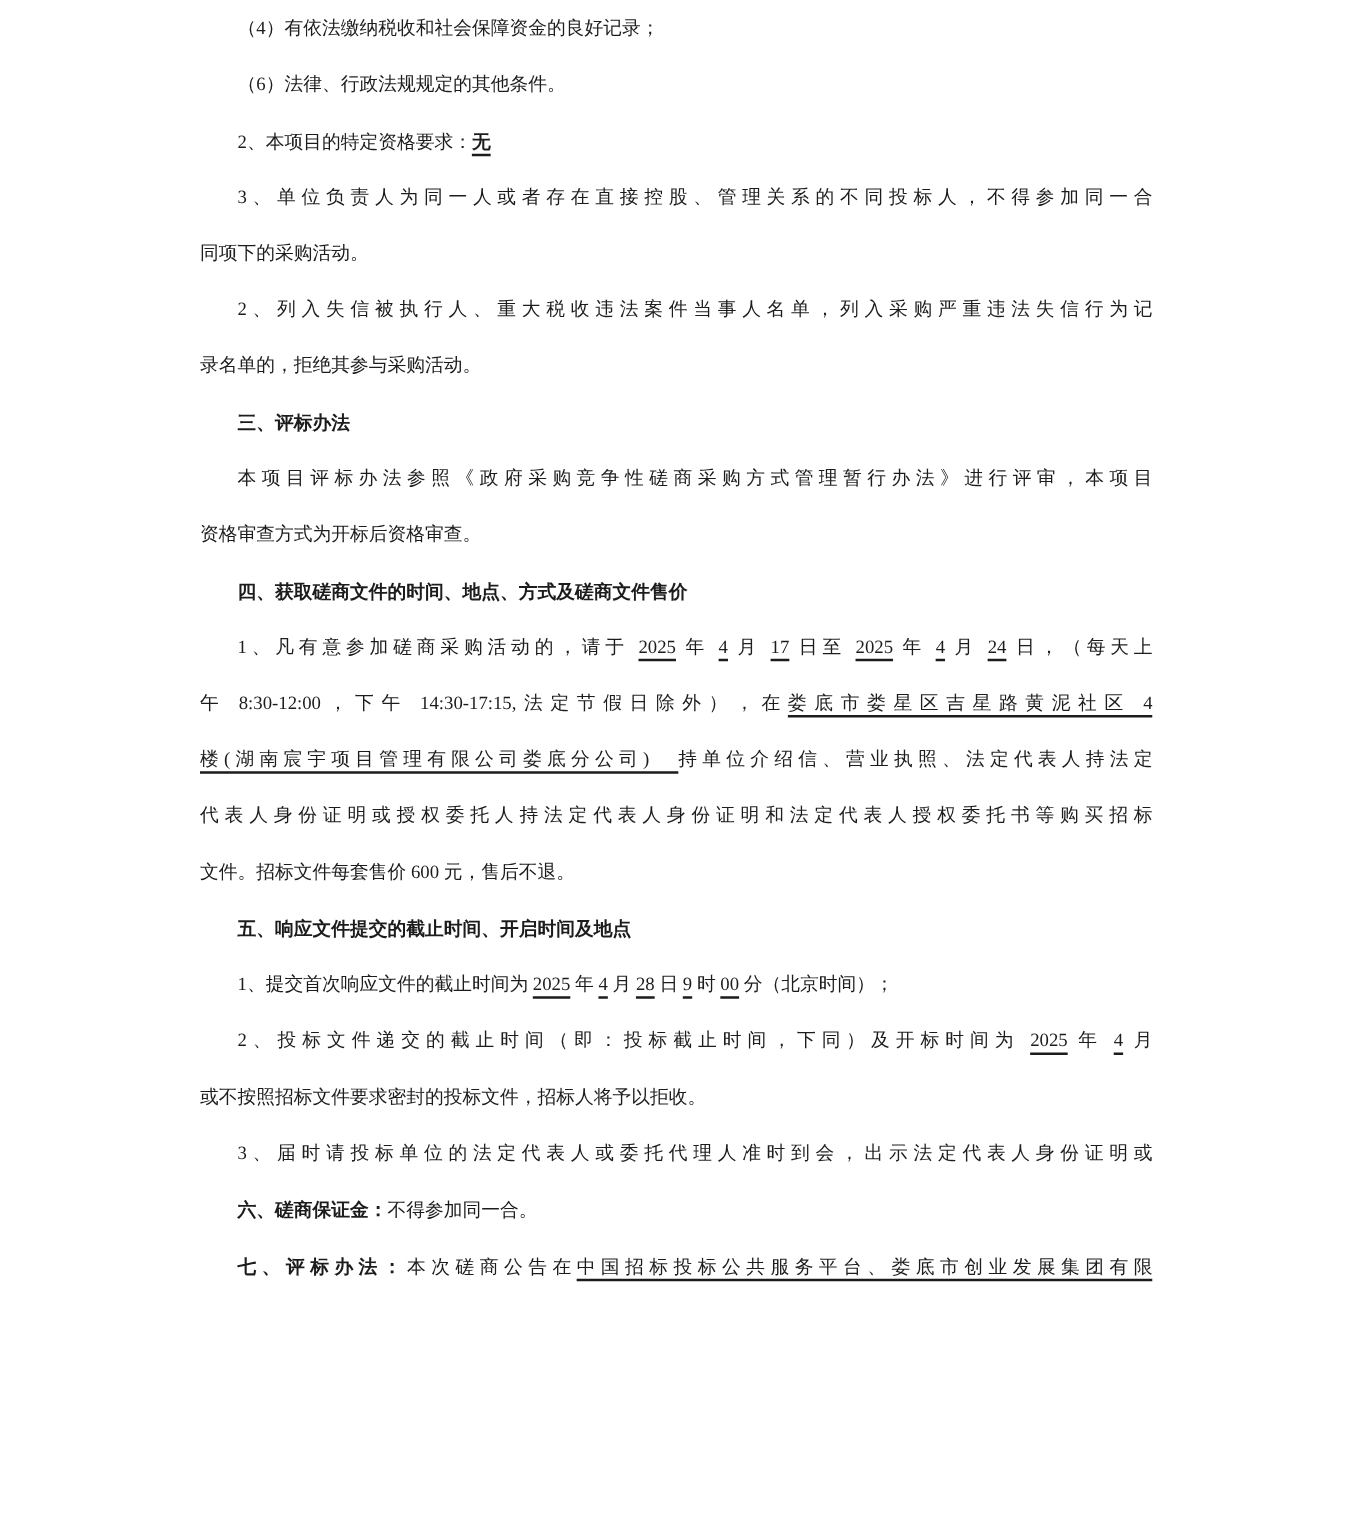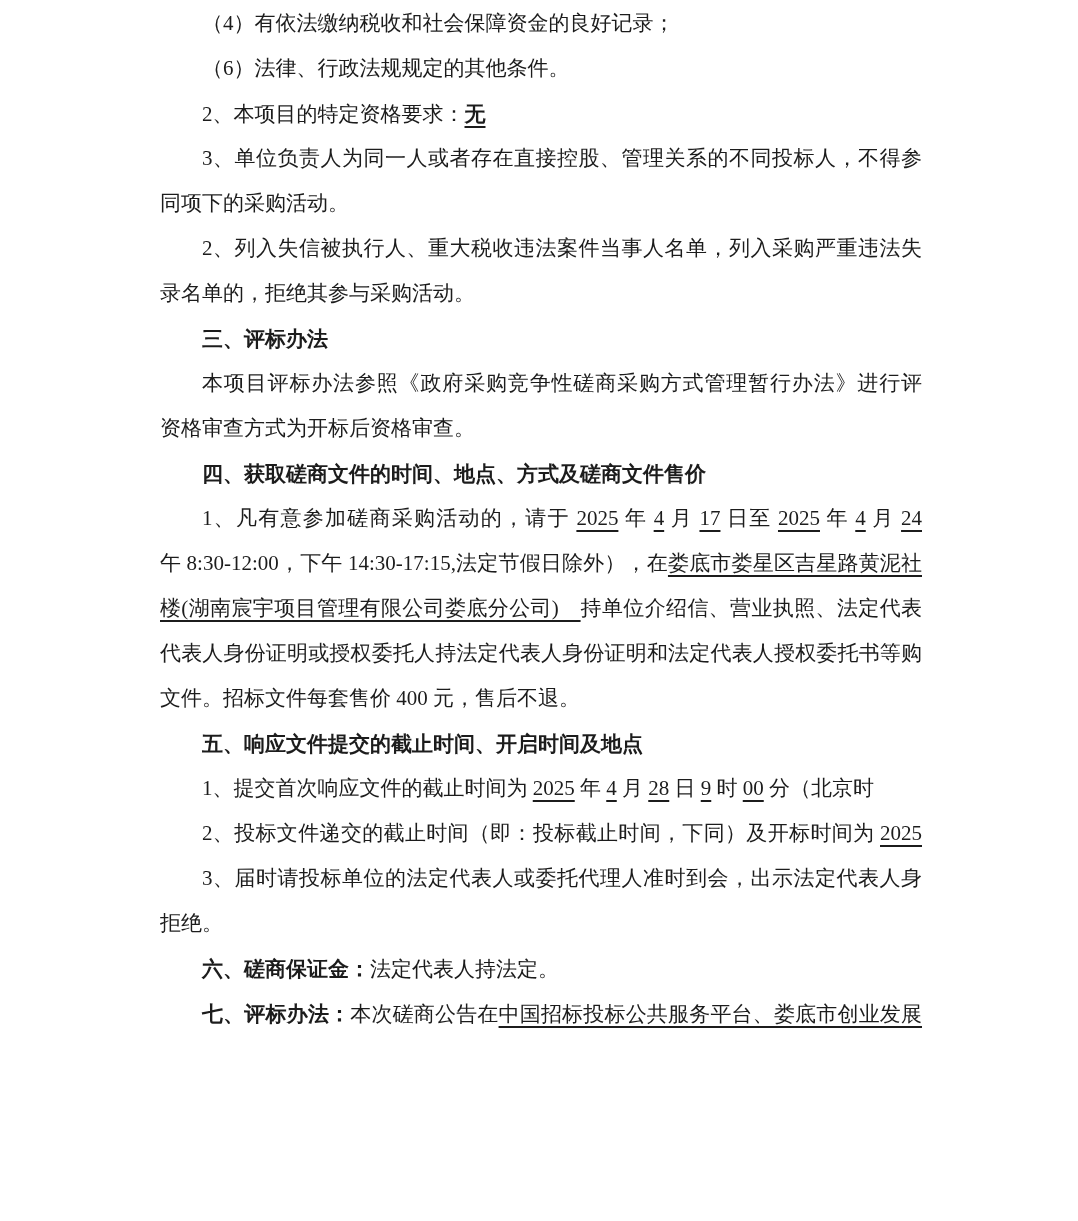--- a/index.html
+++ b/index.html
@@ -9,21 +9,21 @@
   }
   .page {
     position: relative;
     width: 1078px;
     height: 1221px;
     box-sizing: border-box;
     margin: 0 auto;
     background: #ffffff;
     color: #1c1c1c;
     font-family: "Liberation Serif", "DejaVu Serif", serif;
-    font-size: 21px;
+    font-size: 15px;
     padding: 1px 156px 0 160px;
     overflow: hidden;
   }
   .content {
     width: 762px;
   }
   .line {
     height: 45px;
     line-height: 45px;
     overflow: hidden;
@@ -64,22 +64,22 @@
       <div class="line indent justify"><span class="run">2、列入失信被执行人、重大税收违法案件当事人名单，列入采购严重违法失信行为记</span></div>
       <div class="line"><span class="run">录名单的，拒绝其参与采购活动。</span></div>
       <div class="line indent"><span class="run hei">三、评标办法</span></div>
       <div class="line indent justify"><span class="run">本项目评标办法参照《政府采购竞争性磋商采购方式管理暂行办法》进行评审，本项目</span></div>
       <div class="line"><span class="run">资格审查方式为开标后资格审查。</span></div>
       <div class="line indent"><span class="run hei">四、获取磋商文件的时间、地点、方式及磋商文件售价</span></div>
       <div class="line indent justify"><span class="run">1、凡有意参加磋商采购活动的，请于 </span><span class="run u">2025</span><span class="run"> 年 </span><span class="run u">4</span><span class="run"> 月 </span><span class="run u">17</span><span class="run"> 日至 </span><span class="run u">2025</span><span class="run"> 年 </span><span class="run u">4</span><span class="run"> 月 </span><span class="run u">24</span><span class="run"> 日，（每天上</span></div>
       <div class="line justify"><span class="run">午 8:30-12:00，下午 14:30-17:15,法定节假日除外），在</span><span class="run u">娄底市娄星区吉星路黄泥社区 4</span></div>
       <div class="line justify"><span class="run u">楼(湖南宸宇项目管理有限公司娄底分公司)　</span><span class="run">持单位介绍信、营业执照、法定代表人持法定</span></div>
       <div class="line justify"><span class="run">代表人身份证明或授权委托人持法定代表人身份证明和法定代表人授权委托书等购买招标</span></div>
-      <div class="line"><span class="run">文件。招标文件每套售价 400 元，售后不退。</span></div>
+      <div class="line"><span class="run">文件。招标文件每套售价 600 元，售后不退。</span></div>
       <div class="line indent"><span class="run hei">五、响应文件提交的截止时间、开启时间及地点</span></div>
       <div class="line indent"><span class="run">1、提交首次响应文件的截止时间为 </span><span class="run u">2025</span><span class="run"> 年 </span><span class="run u">4</span><span class="run"> 月 </span><span class="run u">28</span><span class="run"> 日 </span><span class="run u">9</span><span class="run"> 时 </span><span class="run u">00</span><span class="run"> 分（北京时间）；</span></div>
       <div class="line indent justify"><span class="run">2、投标文件递交的截止时间（即：投标截止时间，下同）及开标时间为 </span><span class="run u">2025</span><span class="run"> 年 </span><span class="run u">4</span><span class="run"> 月</span></div>
+      <div class="line"><span class="run">或不按照招标文件要求密封的投标文件，招标人将予以拒收。</span></div>
       <div class="line indent justify"><span class="run">3、届时请投标单位的法定代表人或委托代理人准时到会，出示法定代表人身份证明或</span></div>
-      <div class="line"><span class="run">拒绝。</span></div>
-      <div class="line indent"><span class="run hei">六、磋商保证金：</span><span class="run">法定代表人持法定。</span></div>
+      <div class="line indent"><span class="run hei">六、磋商保证金：</span><span class="run">不得参加同一合。</span></div>
       <div class="line indent justify"><span class="run hei">七、评标办法：</span><span class="run">本次磋商公告在</span><span class="run u">中国招标投标公共服务平台、娄底市创业发展集团有限</span></div>
     </div>
 </div>
 
 </body></html>

